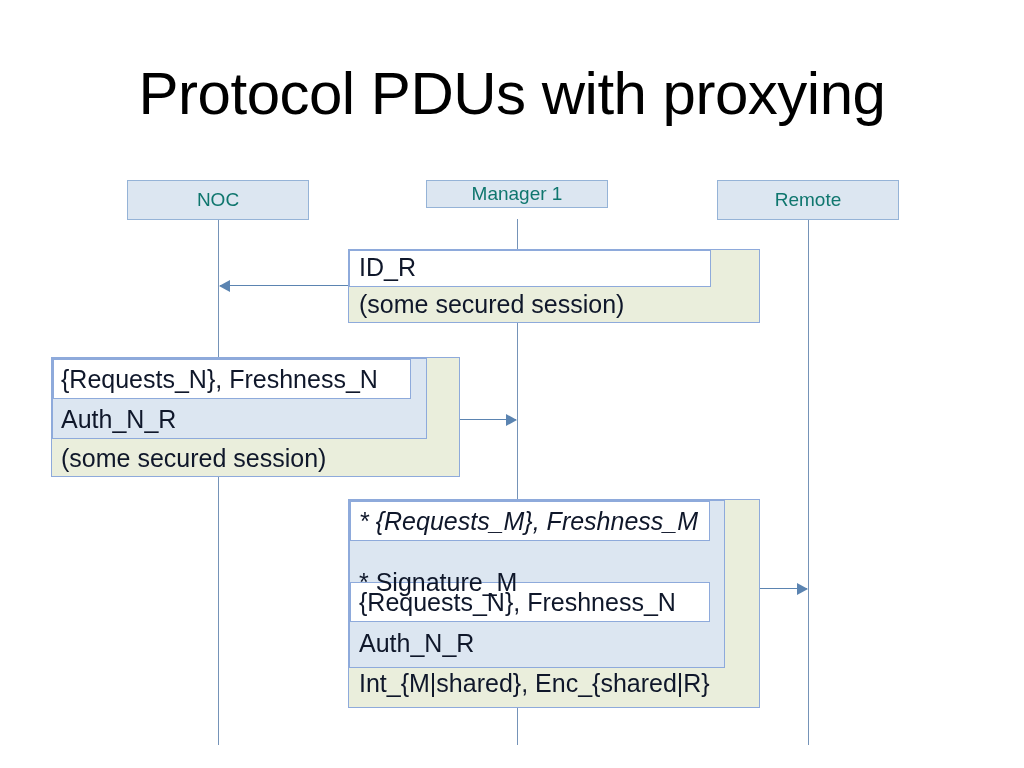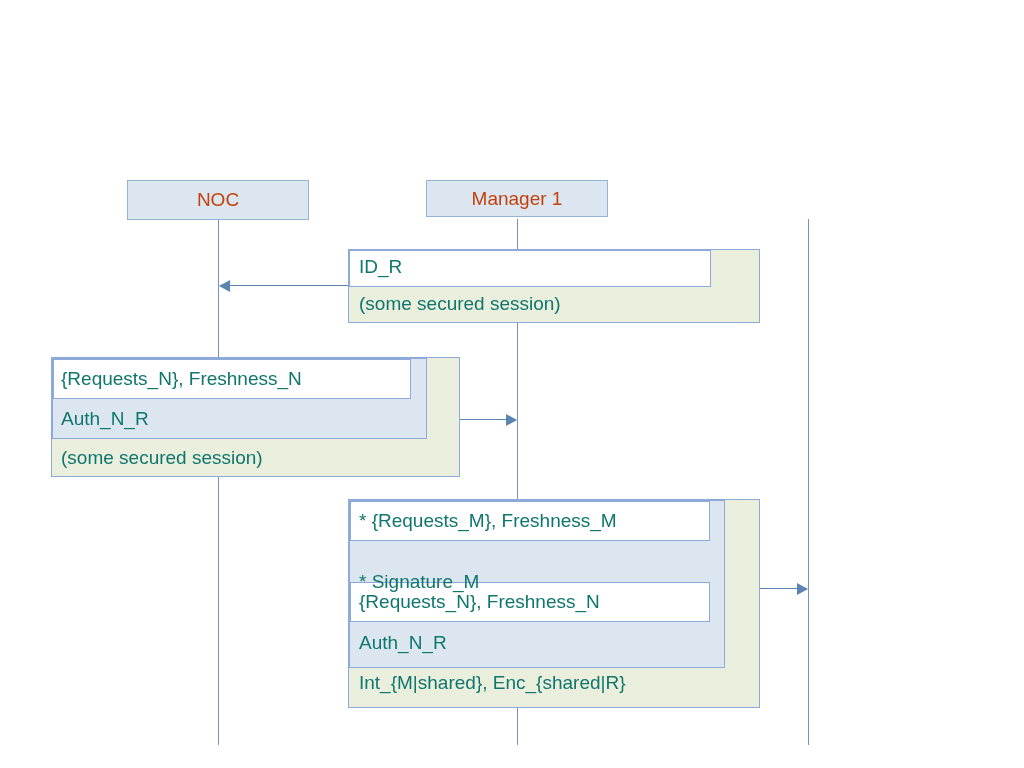--- a/index.html
+++ b/index.html
@@ -46,44 +46,44 @@
   .actor-box {
     position: absolute;
     box-sizing: border-box;
     background: #dce6f1;
     border: 1px solid #95b3d7;
     display: flex;
     align-items: center;
     justify-content: center;
     font-size: 19px;
     line-height: 22px;
-    color: #c2410c;
+    color: #0f766e;
     white-space: nowrap;
   }
 
   
   .msg-block {
     position: absolute;
     box-sizing: border-box;
   }
   .layer {
     position: absolute;
     box-sizing: border-box;
     border: 1px solid #8eaadb;
   }
   .layer.beige  { background: #eaeedc; }
   .layer.blue   { background: #dce6f1; }
   .layer.white  { background: #ffffff; }
 
   .layer-label {
     position: absolute;
     left: 11px;
-    font-size: 19px;
+    font-size: 25px;
     line-height: 22px;
-    color: #0f766e;
+    color: #0f172a;
     white-space: nowrap;
   }
 
   
   .arrow-line {
     position: absolute;
     height: 1px;
     background: #5b84b1;
   }
   .arrow-head {
@@ -100,33 +100,37 @@
     border-top: 6px solid transparent;
     border-bottom: 6px solid transparent;
     border-left: 11px solid #5b84b1;
   }
 </style>
 </head>
 <body>
 
 <div id="slide">
 
+  <div id="slide-title">Protocol PDUs with proxying</div>
 
   <div class="lifeline-line" style="left:218px; top:219px; height:526px;"></div>
   <div class="lifeline-line" style="left:517px; top:219px; height:526px;"></div>
   <div class="lifeline-line" style="left:808px; top:219px; height:526px;"></div>
 
   <div class="actor-box" style="left:127px; top:180px; width:182px; height:40px;">
     <span>NOC</span>
   </div>
 
-  <div class="actor-box" style="left:426px; top:180px; width:182px; height:37px;">
+  <div class="actor-box" style="left:426px; top:180px; width:182px; height:28px;">
     <span>Manager 1</span>
   </div>
 
+  <div class="actor-box" style="left:717px; top:180px; width:182px; height:40px;">
+    <span>Remote</span>
+  </div>
 
   <div class="msg-block">
 
     <div class="layer beige" style="left:348px; top:249px; width:412px; height:74px;"></div>
 
     <div class="layer white" style="left:349px; top:250px; width:362px; height:37px;"></div>
 
     <div class="layer-label" style="left:359px; top:256px;">ID_R</div>
     <div class="layer-label" style="left:359px; top:293px;">(some secured session)</div>
 
@@ -153,21 +157,21 @@
   <div class="msg-block">
 
     <div class="layer beige" style="left:348px; top:499px; width:412px; height:209px;"></div>
 
     <div class="layer blue" style="left:349px; top:500px; width:376px; height:168px;"></div>
 
     <div class="layer white" style="left:350px; top:501px; width:360px; height:40px;"></div>
 
     <div class="layer white" style="left:350px; top:582px; width:360px; height:40px;"></div>
 
-    <div class="layer-label" style="left:359px; top:510px;">* {Requests_M}, Freshness_M</div>
+    <div class="layer-label" style="left:359px; top:510px;font-style:italic;">* {Requests_M}, Freshness_M</div>
     <div class="layer-label" style="left:359px; top:571px;">* Signature_M</div>
     <div class="layer-label" style="left:359px; top:591px;">{Requests_N}, Freshness_N</div>
     <div class="layer-label" style="left:359px; top:632px;">Auth_N_R</div>
     <div class="layer-label" style="left:359px; top:672px;text-align:center;">Int_{M|shared}, Enc_{shared|R}</div>
 
     <div class="arrow-line" style="left:760px; top:588px; width:47px;"></div>
     <div class="arrow-head right" style="left:797px; top:583px;"></div>
   </div>
 
 </div>

